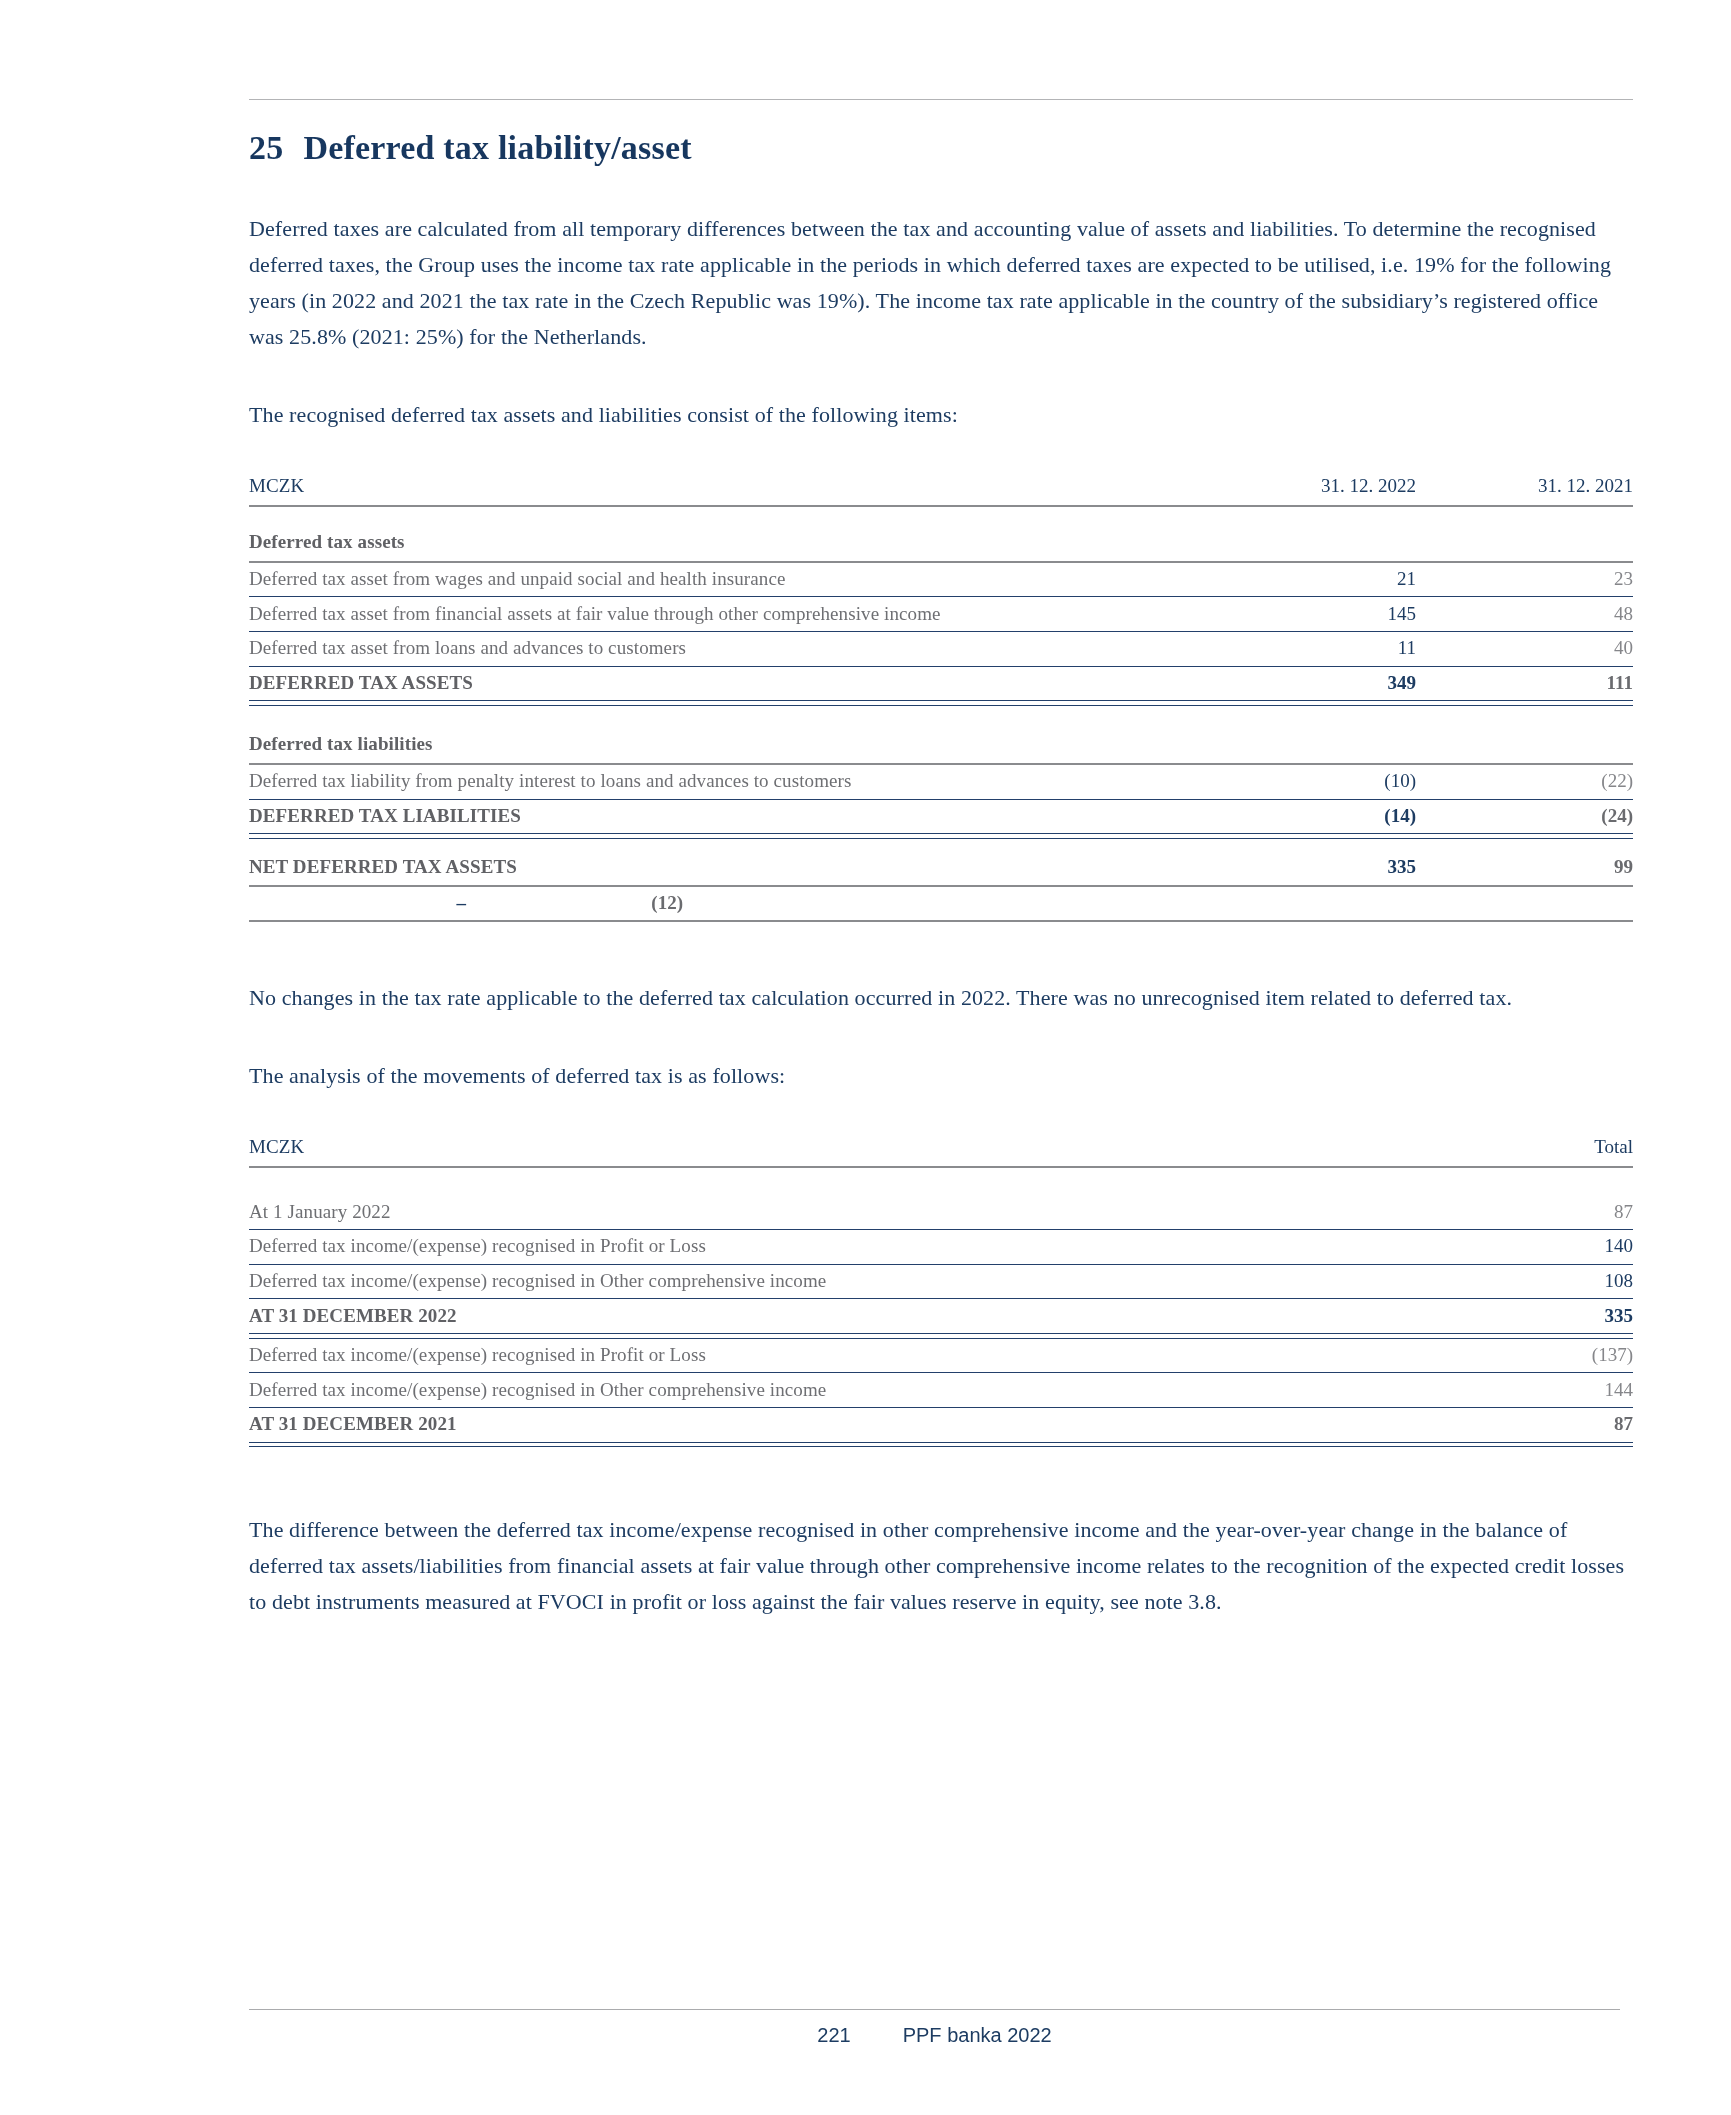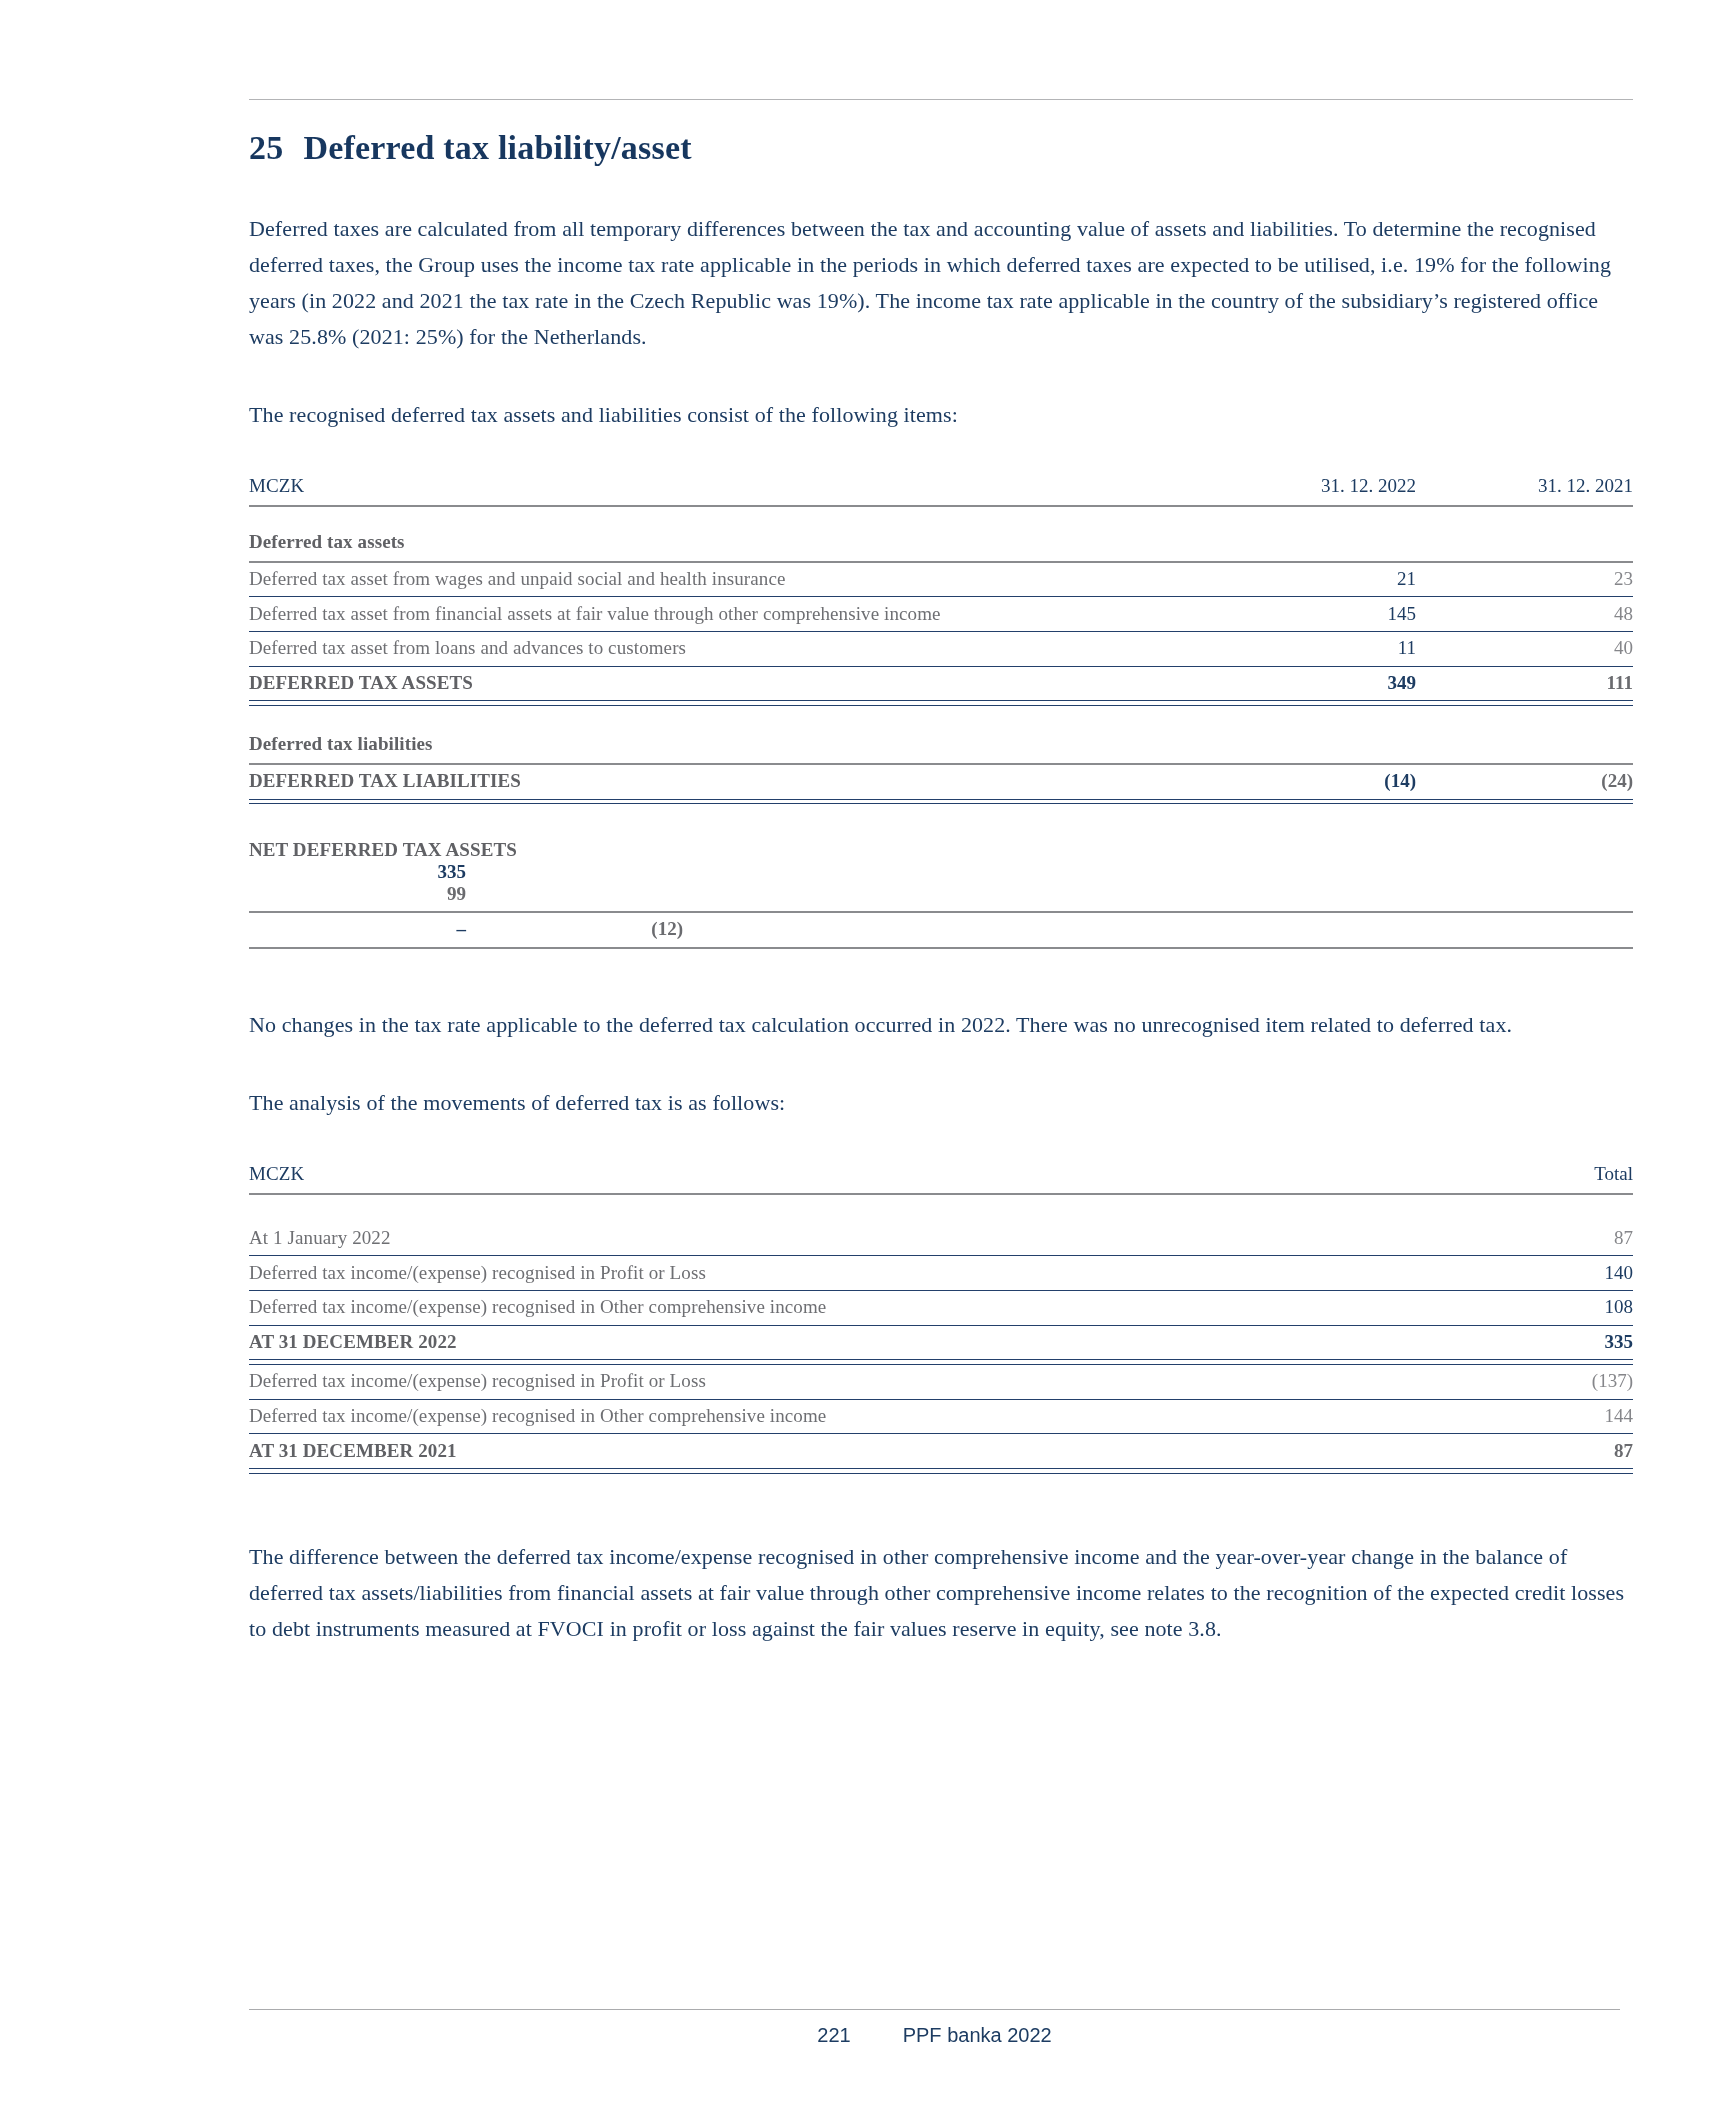--- a/index.html
+++ b/index.html
@@ -52,21 +52,21 @@
 
   .row.total { font-weight:bold; }
   .row.total .lbl { color:#606165; }
   .row.total .v2 { color:#6a6b6f; }
 
   .drule { height:4.5px; border-bottom:1.8px solid #23406b; }
 
   .row.net { font-weight:bold; border-bottom:2.7px solid #8a8b8e; }
   .row.net .lbl { color:#606165; }
   .row.net .v2 { color:#6a6b6f; }
-  .row.net-first { margin-top:29px;flex-direction:column; }
+  .row.net-first { margin-top:12px; }
 
   .row.block-first { margin-top:27px; }
   .row .vgray { color:#85868a; }
 
   
   .footer {
     position:absolute; left:249px; top:2009px; width:1371px;
     border-top:0.9px solid #aaabad;
   }
   .footer-inner {
@@ -123,20 +123,25 @@
         <span class="lbl">DEFERRED TAX ASSETS</span>
         <span class="v1">349</span>
         <span class="v2">111</span>
       </div>
       <div class="drule"></div>
 
       <div class="trow sec sec-gap">
         <span class="lbl">Deferred tax liabilities</span>
       </div>
 
+      <div class="trow row">
+        <span class="lbl">Deferred tax liability from penalty interest to loans and advances to customers</span>
+        <span class="v1">(10)</span>
+        <span class="v2">(22)</span>
+      </div>
       <div class="trow row total">
         <span class="lbl">DEFERRED TAX LIABILITIES</span>
         <span class="v1">(14)</span>
         <span class="v2">(24)</span>
       </div>
       <div class="drule"></div>
 
       <div class="trow row net net-first">
         <span class="lbl">NET DEFERRED TAX ASSETS</span>
         <span class="v1">335</span>

